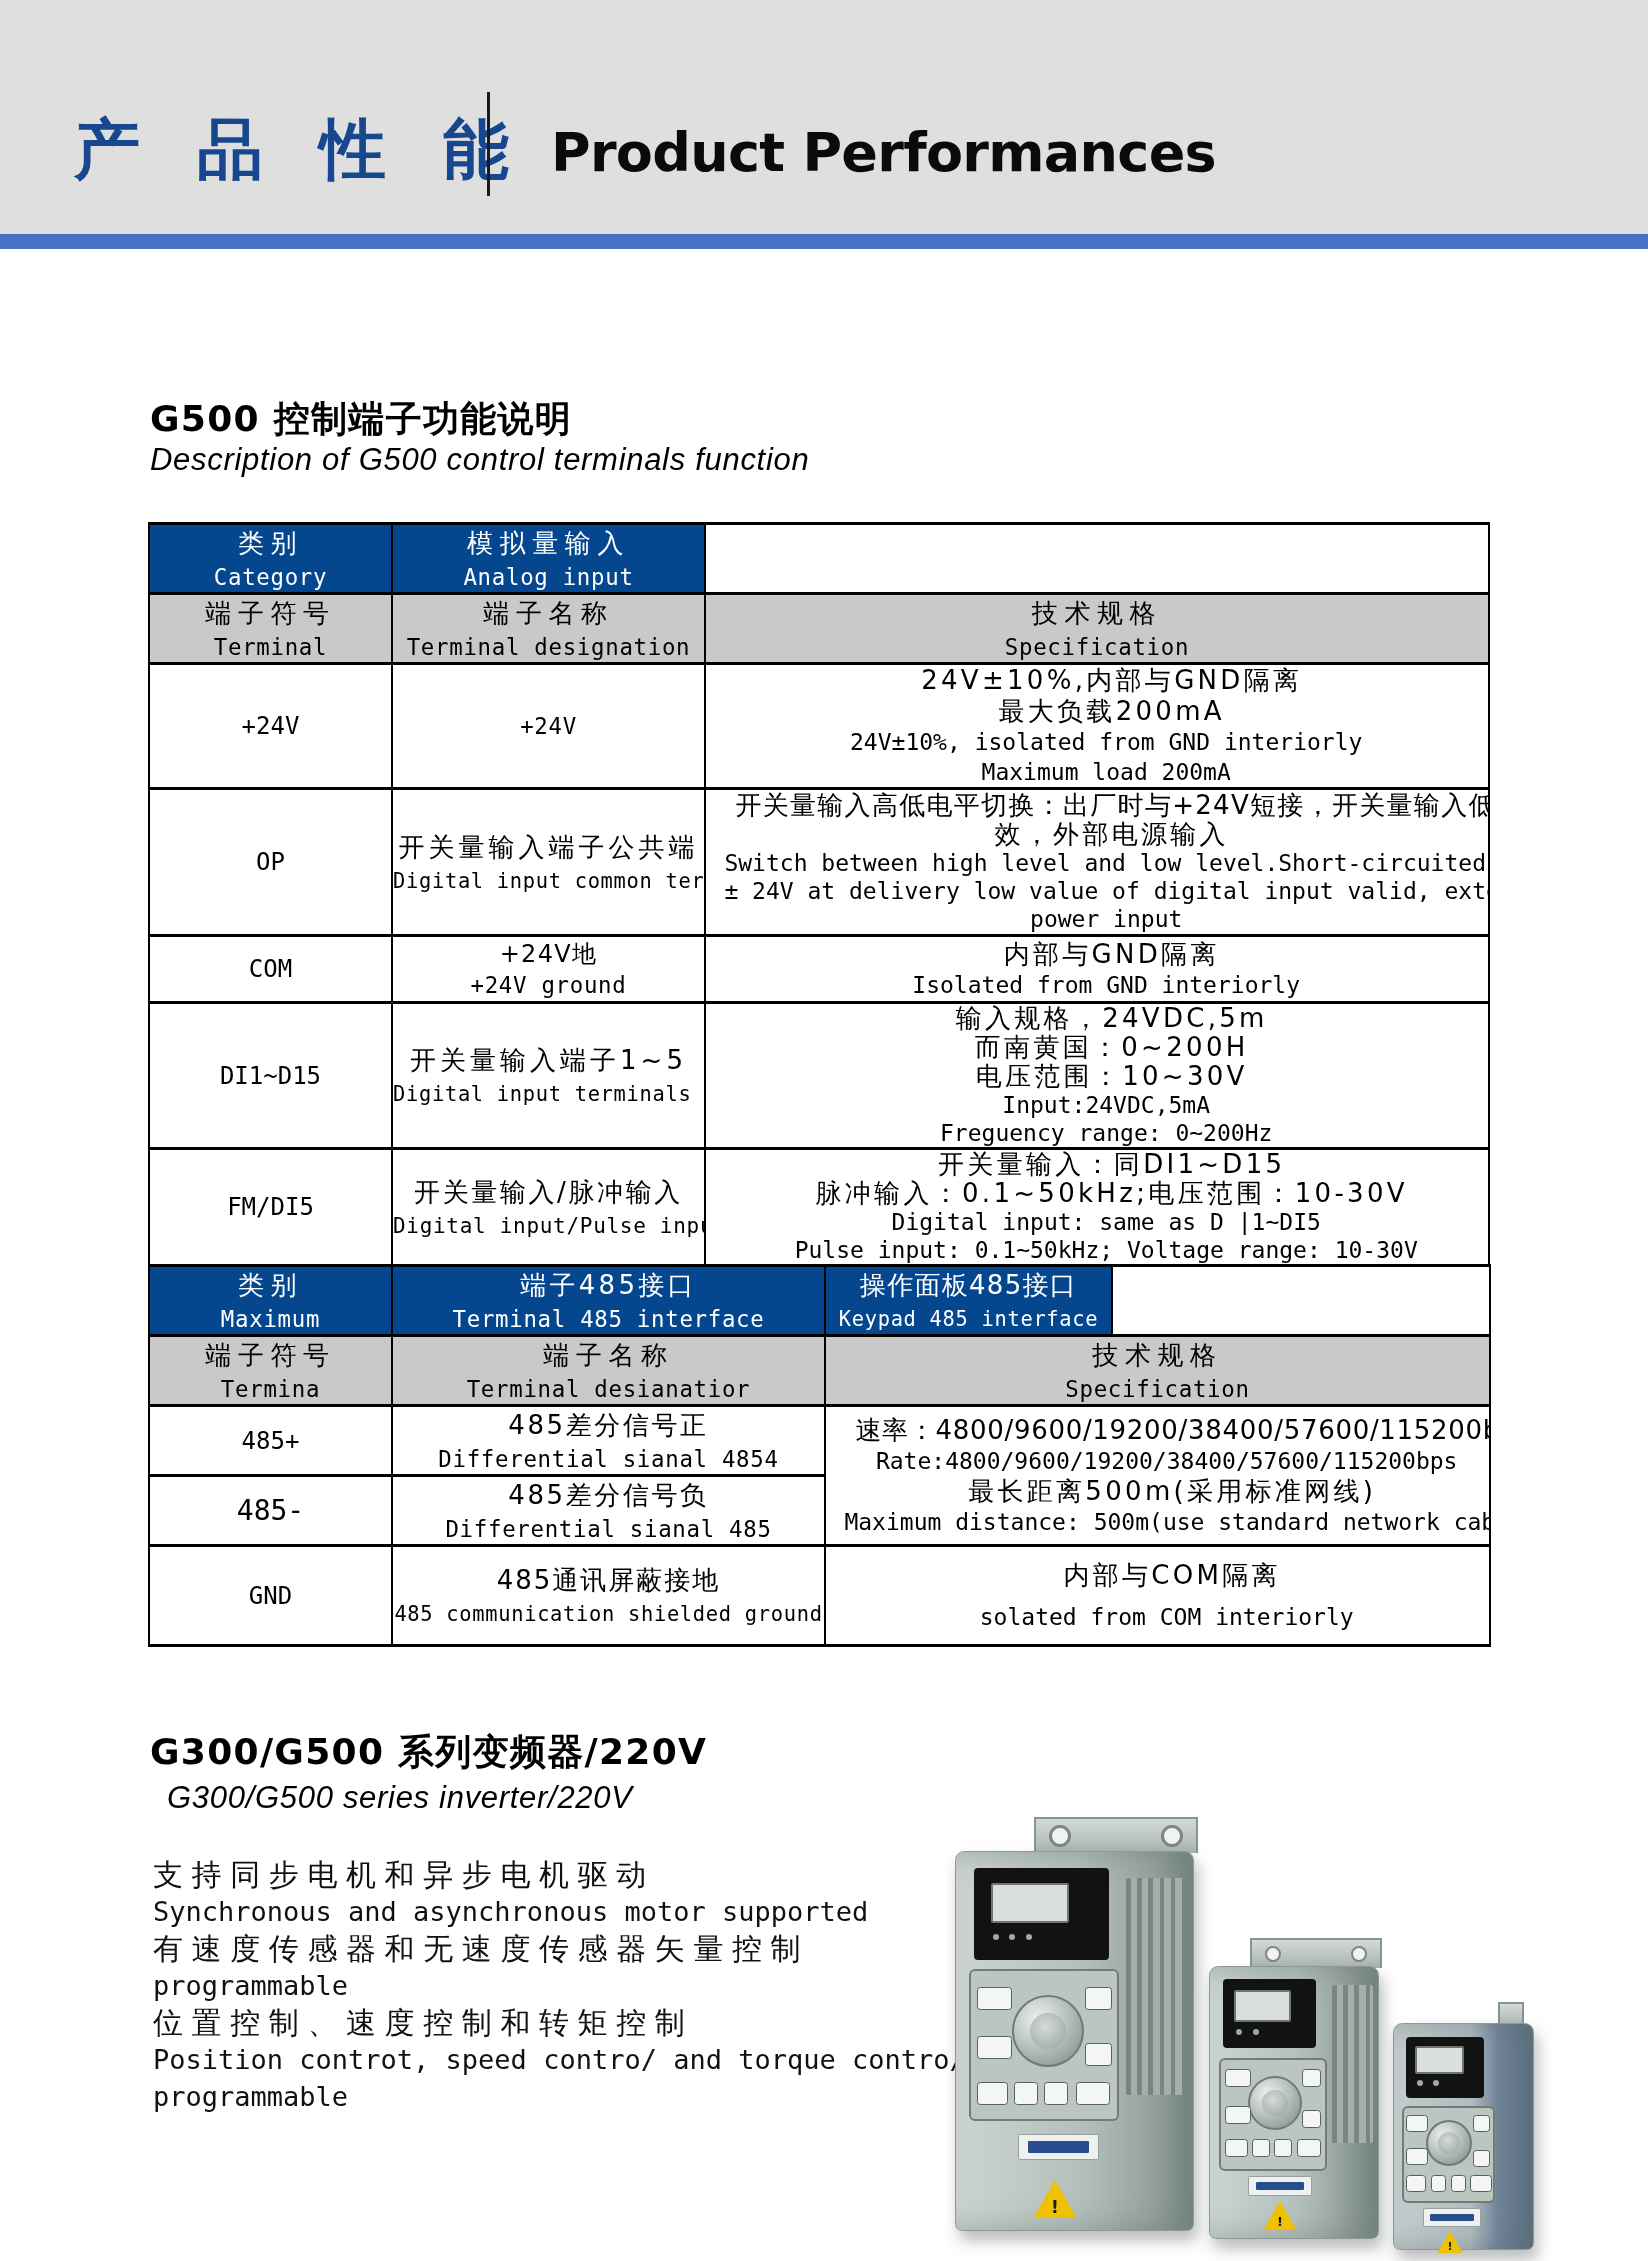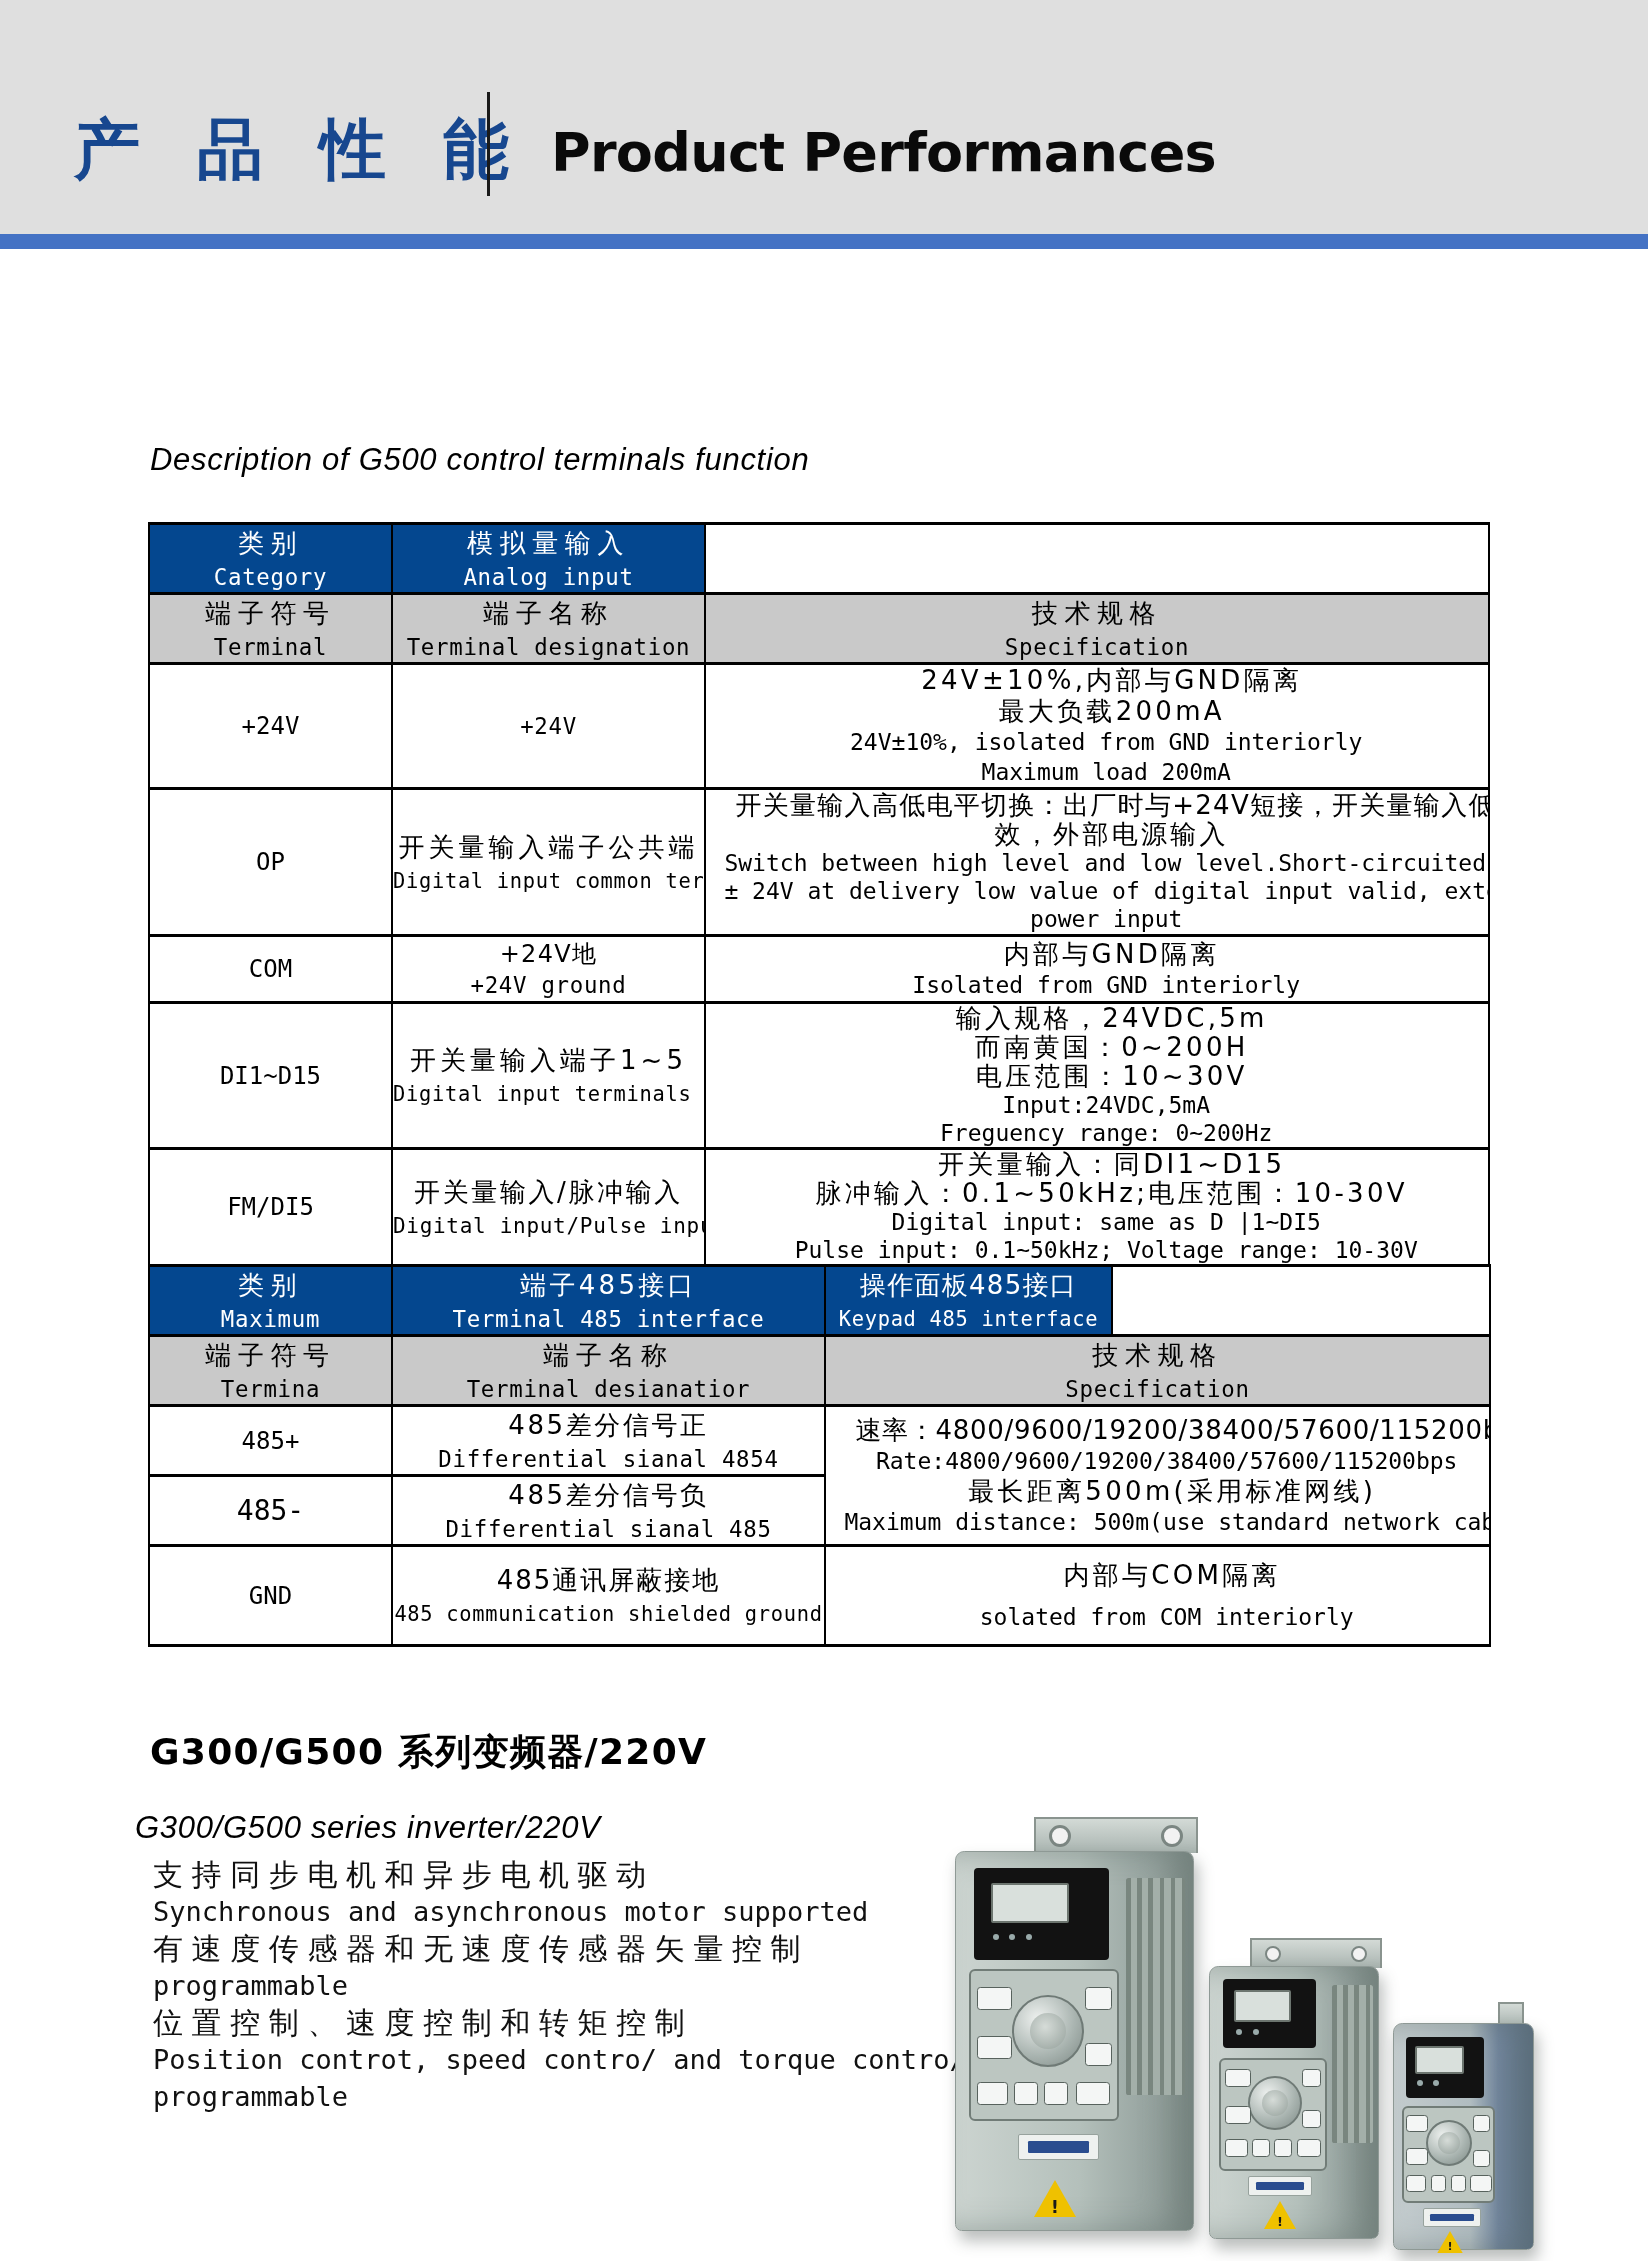--- a/index.html
+++ b/index.html
@@ -87,20 +87,21 @@
 
 <div class="page">
 
   <div class="band">
     <div class="h-cn">产 品 性 能</div>
     <div class="h-div"></div>
     <div class="h-en">Product Performances</div>
   </div>
   <div class="accent"></div>
 
+  <div class="sec-cn" style="left:150px;top:395px;">G500  控制端子功能说明</div>
   <div class="sec-en" style="left:150px;top:442px;">Description of G500 control terminals function</div>
 
   <table class="tb" style="left:148px;top:522px;">
     <colgroup>
         <col style="width:243px">
         <col style="width:313px">
         <col style="width:784px">
       </colgroup>
     <tbody>
         <tr style="height:62px">
@@ -278,21 +279,21 @@
         <div class="gndspec pad">
           <div class="cns">内部与COM隔离</div>
           <div class="ens">solated from COM interiorly</div>
         </div>
       </td>
     </tr>
   </tbody>
     </table>
 
   <div class="sec-cn" style="left:150px;top:1728px;">G300/G500  系列变频器/220V</div>
-  <div class="sec-en" style="left:135px;top:1780px;margin-top:30px;">G300/G500 series inverter/220V</div>
+  <div class="sec-en" style="left:167px;top:1780px;">G300/G500 series inverter/220V</div>
 
   <div class="feat">
     <div class="f fcn">支持同步电机和异步电机驱动</div>
     <div class="f fen">Synchronous and asynchronous motor  supported</div>
     <div class="f fcn">有速度传感器和无速度传感器矢量控制</div>
     <div class="f fen">programmable</div>
     <div class="f fcn">位置控制、速度控制和转矩控制</div>
     <div class="f fen">Position controt, speed contro/ and torque contro/</div>
     <div class="f fen">programmable</div>
   </div>

